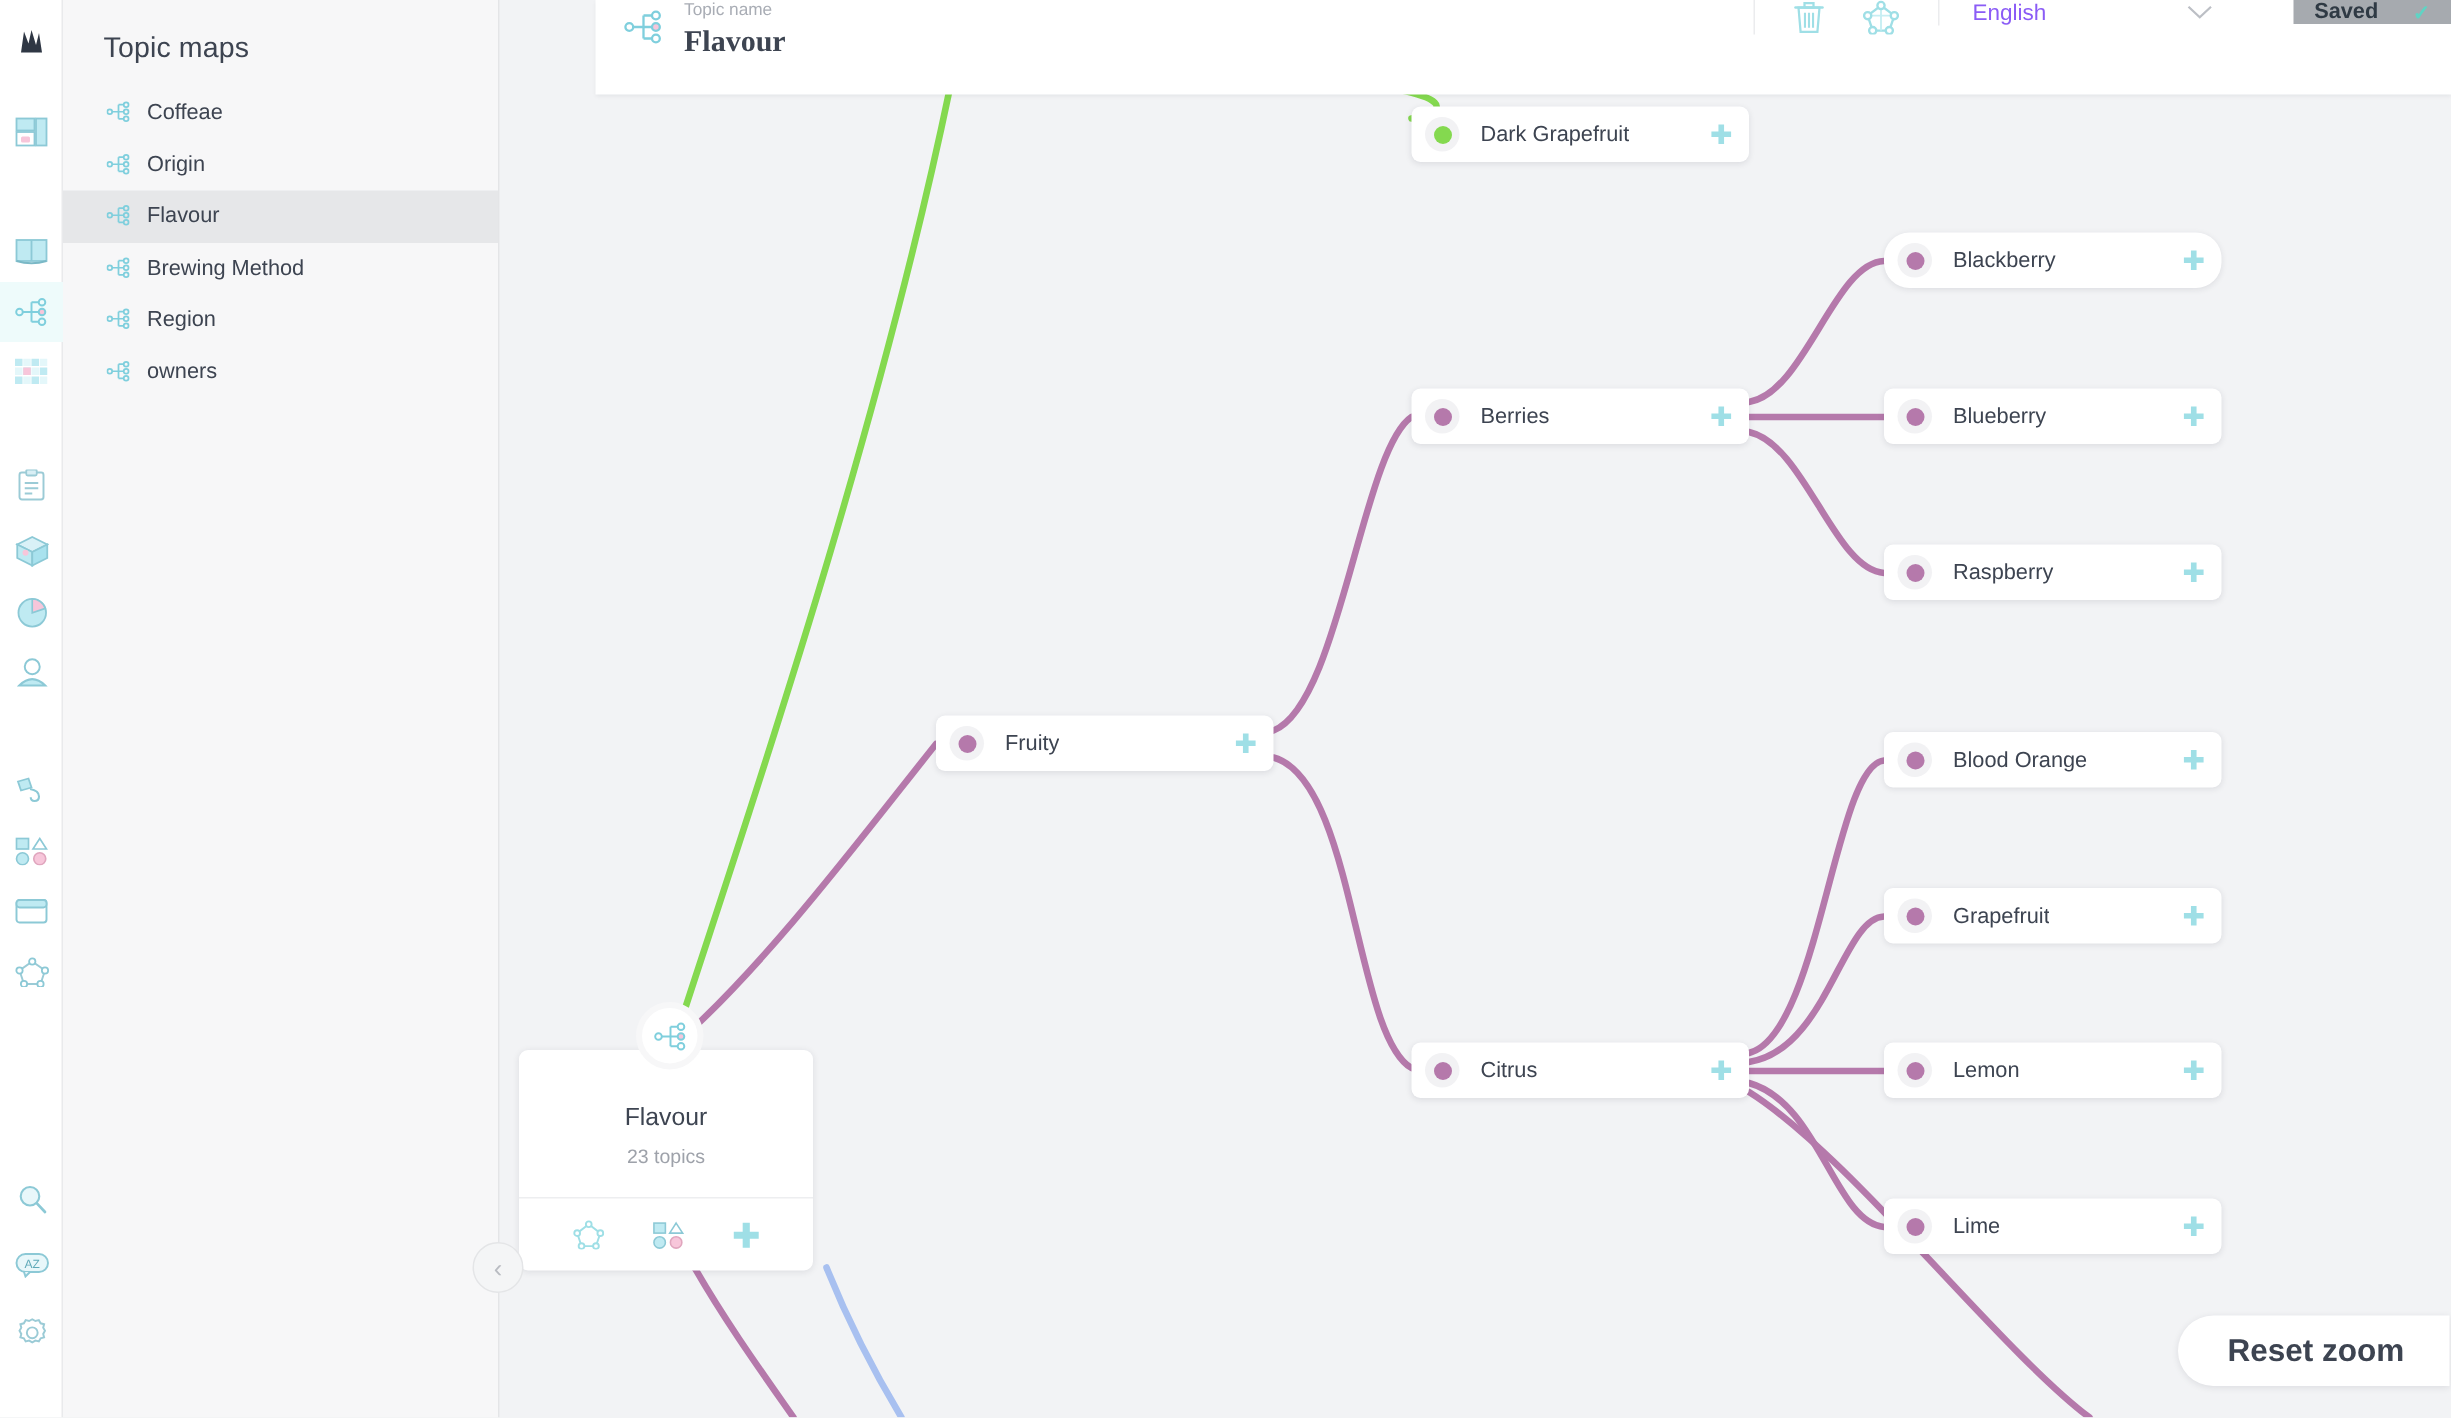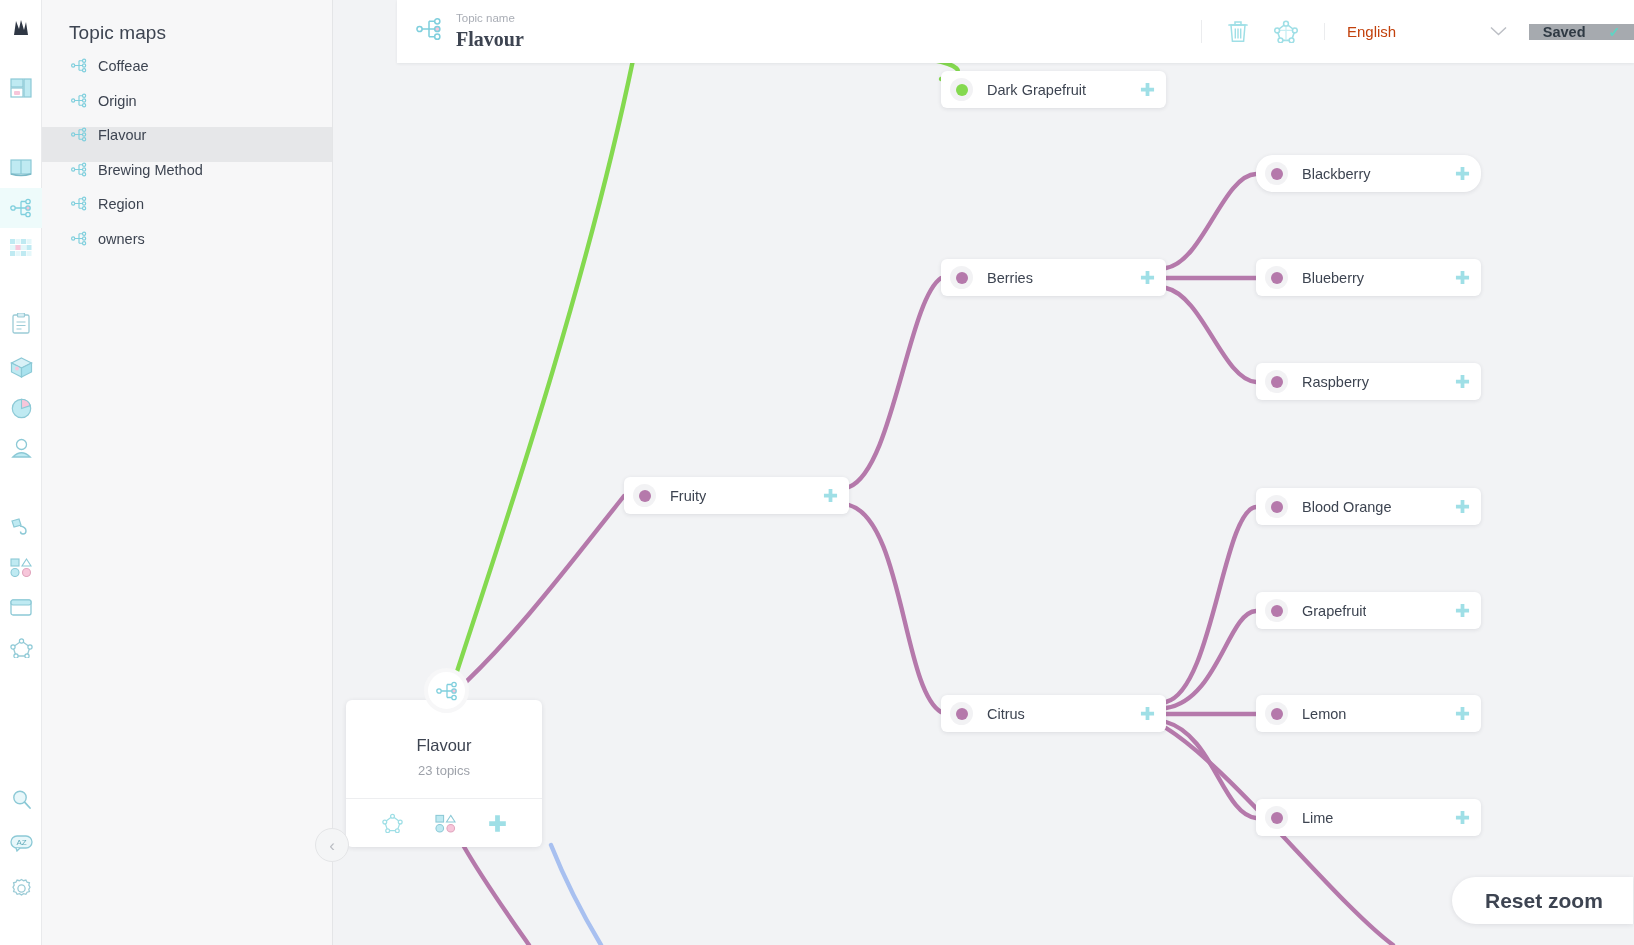--- a/index.html
+++ b/index.html
@@ -34,21 +34,21 @@
     width: 291px; height: 945px;
     background: #f7f7f8;
     border-right: 1px solid #e4e5e7;
     z-index: 30;
   }
   #sidebar-title {
     font-size: 19px; color: #3d4451; font-weight: 400;
     padding: 22px 0 14px 27px; letter-spacing: .1px;
   }
   .map-item {
-    display: flex; gap: 11px;
+    display: flex; align-items: center; gap: 11px;
     height: 34.5px; padding-left: 29px;
     font-size: 14.5px; color: #3d4451; cursor: pointer;
   }
   .map-item.selected { background: #e6e7e9; }
   .map-item .mi-icon { width: 16px; height: 16px; flex: 0 0 16px; display:block; }
 
   
   #collapse-handle {
     position: absolute; left: 315px; top: 828px;
     width: 34px; height: 34px; border-radius: 50%;
@@ -57,44 +57,44 @@
     color: #b9bcc2; font-size: 17px; line-height: 1;
     cursor: pointer; z-index: 45;
   }
 
   
   #header {
     position: absolute; left: 397px; top: 0;
     width: 1237px; height: 63px;
     background: #ffffff;
     box-shadow: 0 1px 3px rgba(20,25,40,.07);
-    display: flex; align-items: center; z-index: 35;
+    display: flex; align-items: flex-start; z-index: 35;
   }
   #topic-id { display: flex; align-items: center; gap: 14px; padding-left: 19px; flex: 1 1 auto; }
   #topic-text .topic-label { font-size: 11.5px; color: #a9adb5; line-height: 1.35; }
   #topic-text .topic-value {
     font-family: "Liberation Serif", serif;
     font-size: 20px; font-weight: 700; color: #3d4451; line-height: 1.25;
   }
   #header-tools {
     display: flex; align-items: center; gap: 26px;
     padding: 0 26px; border-left: 1px solid #ebecee;
   }
   .tool-btn { cursor: pointer; display: flex; align-items: center; }
   #lang-select {
     display: flex; align-items: center; justify-content: space-between;
     width: 205px; padding: 0 22px 0 22px;
     border-left: 1px solid #ebecee; cursor: pointer;
   }
-  #lang-select .lang-name { font-size: 15px; color: #c2410c; }
+  #lang-select .lang-name { font-size: 15px; color: #8b5cf6; }
   #lang-select .chev { color: #b9bcc2; font-size: 13px; }
   #saved-btn {
     width: 105px; background: #a6aaaf; color: #2f3a44;
     display: flex; align-items: center; justify-content: center; gap: 23px;
-    font-size: 14.5px; font-weight: 700; cursor: pointer;
+    font-size: 14.5px; font-weight: 700; cursor: pointer; margin-left: 32px;
   }
   #saved-btn .tick { color: #5fd4c4; font-size: 14px; }
 
   
   #canvas {
     position: absolute; left: 333px; top: 0;
     width: 1301px; height: 945px;
     background: #f2f3f5; overflow: hidden; z-index: 10;
   }
   #edges { position: absolute; left: 0; top: 0; width: 1301px; height: 945px; }

